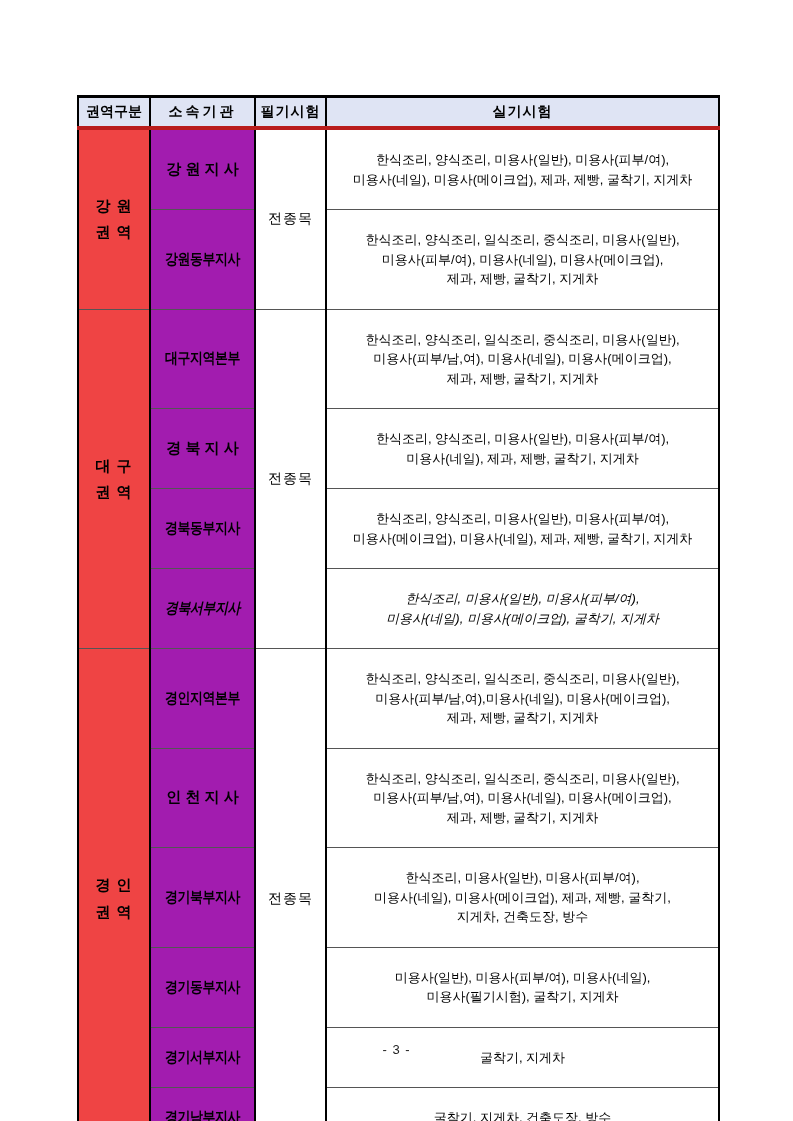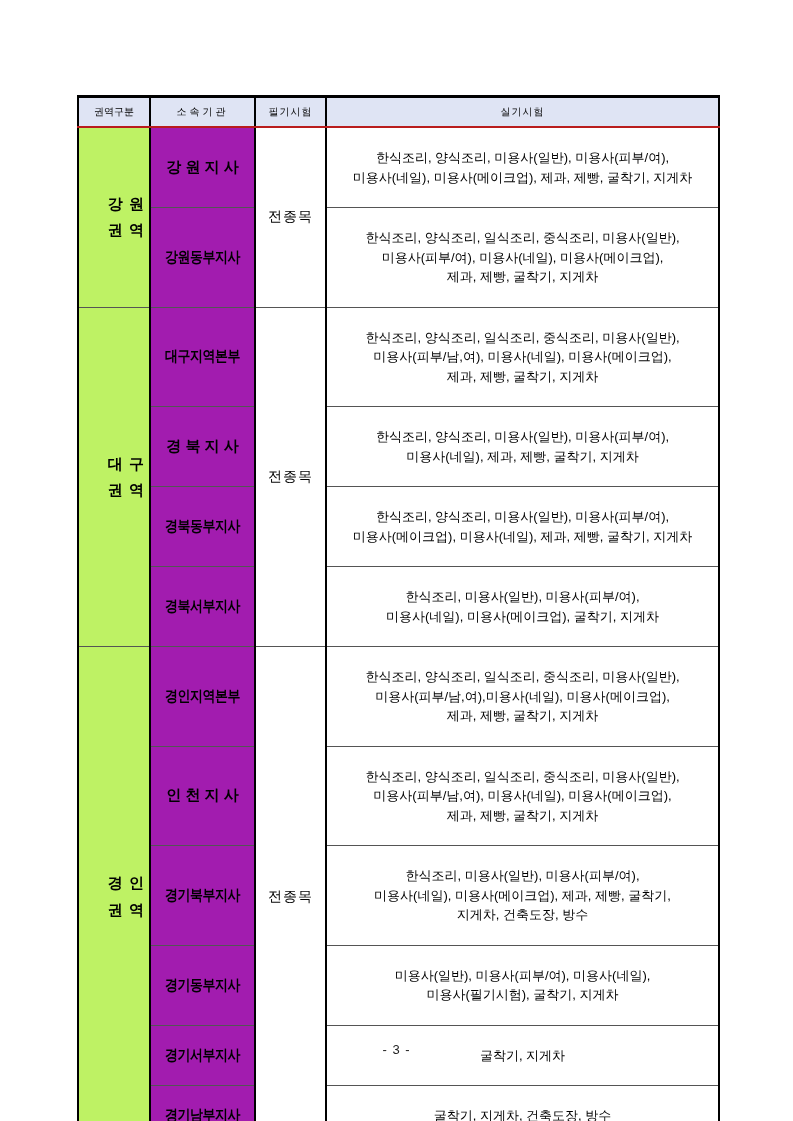--- a/index.html
+++ b/index.html
@@ -19,41 +19,41 @@
     border-left:2px solid #000;
     border-right:2px solid #000;
     vertical-align:middle;
     text-align:center;
     padding:2px 4px;
     overflow:hidden;
   }
   .doc-table thead th {
     background:#dfe4f4;
     border-top:3px solid #000;
-    border-bottom:2px solid #b91c1c;
-    font-weight:normal; font-size:10px; height:24px;
+    border-bottom:4px solid #b91c1c;
+    font-weight:bold; font-size:14px; height:24px;
     letter-spacing:1px;
   }
   .doc-table thead th:nth-child(1){ letter-spacing:0; }
   .doc-table thead th:nth-child(2){ letter-spacing:3px;margin-left:16px; }
   .doc-table tbody tr:last-child td { border-bottom:2px solid #701a75;margin-left:20px; }
   td.region-cell {
-    background:#bef264; font-weight:bold; font-size:15px;
-    white-space:pre-line; line-height:1.75; letter-spacing:1px;text-align:right;
+    background:#ef4444; font-weight:bold; font-size:15px;
+    white-space:pre-line; line-height:1.75; letter-spacing:1px;
   }
   td.branch-cell { background:#a21caf; font-weight:bold; font-size:15px; }
   td.branch-cell .branch-name { display:inline-block; white-space:nowrap; }
   td.branch-cell .condensed { transform:scaleX(0.86); transform-origin:center; letter-spacing:-0.5px; }
   td.written-cell { background:#ffffff; font-size:14px; letter-spacing:1px; }
   td.practical-cell {
     background:#ffffff; font-size:13px; line-height:1.5;
     white-space:pre-line; padding:20px 8px;
   }
   .r1{height:67px;} .r2{height:87px;} .r3{height:80px;} .r4{height:73px;}
-  .r5{height:58px;} .r6{height:62px;} .r7{height:82px;} .r8{height:81px;}
+  .r5{height:58px;} .r6{height:62px;font-style:italic;} .r7{height:82px;} .r8{height:81px;}
   .r9{height:80px;} .r10{height:64px;} .r11{height:46px;} .r12{height:52px;}
   .page-number {
     position:absolute; top:1042px; left:0; width:793px;
     text-align:center; font-size:13px; color:#222; letter-spacing:1px;
   }
 </style>
 </head>
 <body>
 
 <table class="doc-table">

